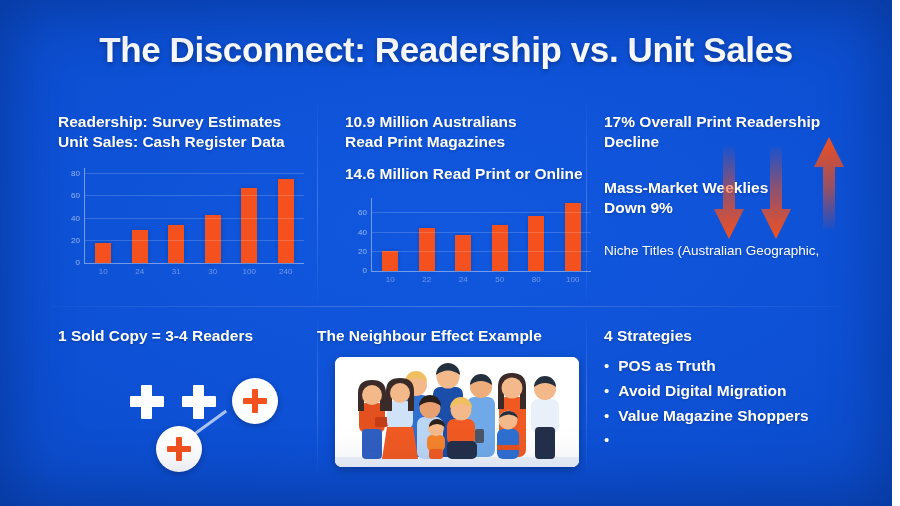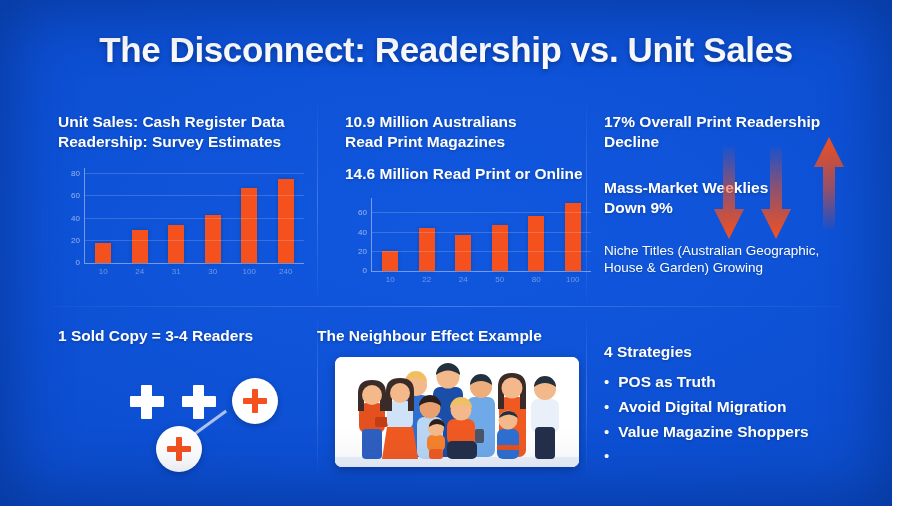--- a/index.html
+++ b/index.html
@@ -221,22 +221,22 @@
     <div class="title">The Disconnect: Readership vs. Unit Sales</div>
   </div>
 
   <div class="divider-h"></div>
   <div class="divider-v v1-top"></div>
   <div class="divider-v v2-top"></div>
   <div class="divider-v v1-bot"></div>
   <div class="divider-v v2-bot"></div>
 
   <div class="panel" style="left:58px; top:112px; width:250px;">
+    <div class="ptitle">Readership: Survey Estimates</div>
     <div class="ptitle">Unit Sales: Cash Register Data</div>
-    <div class="ptitle">Readership: Survey Estimates</div>
 
     <div class="chart" id="chart-0" style="margin-top:14px; height:116px; width:250px;">
       <div class="plot">
         <div class="bars">
             <div class="barcol">
               <div class="bar" style="height: 21.1765%; background: rgb(244, 81, 30);"></div>
               <span class="xtick">10</span>
             </div>
             <div class="barcol">
               <div class="bar" style="height: 35.2941%; background: rgb(244, 81, 30);"></div>
@@ -327,21 +327,20 @@
     </div>
   </div>
 
   <div class="panel" style="left:604px; top:112px; width:265px; height:190px;">
     <div class="ptitle">17% Overall Print Readership</div>
     <div class="ptitle">Decline</div>
     <div class="psub" style="margin-top:26px;">Mass-Market Weeklies</div>
     <div class="psub">Down 9%</div>
 
     <div class="pbody" style="margin-top:23px;">Niche Titles (Australian Geographic,</div>
-    <div class="pbody">House &amp; Garden) Growing</div>
 
     <div class="arrows">
       <svg class="arrow" style="left:0px;  top:2px;" viewBox="0 0 30 92">
         <defs>
           <linearGradient id="gdown1" x1="0" y1="0" x2="0" y2="1">
             <stop offset="0%" stop-color="#f4511e" stop-opacity="0.05"></stop>
             <stop offset="45%" stop-color="#f4511e" stop-opacity="0.55"></stop>
             <stop offset="100%" stop-color="#f4511e" stop-opacity="1"></stop>
           </linearGradient>
         </defs>
@@ -463,21 +462,21 @@
         <rect x="162" y="72" width="22" height="30" rx="6" fill="#2f6fd0"></rect>
         <circle cx="173" cy="63" r="9.5" fill="#f3b98a"></circle>
         <path d="M164 61 a10 10 0 0 1 19 0 q-9 -7 -19 0 Z" fill="#25303f"></path>
         <rect x="162" y="88" width="22" height="5" fill="#e4511e"></rect>
       </g>
 
       <rect x="140" y="72" width="9" height="14" rx="2" fill="#4a5568"></rect>
     </svg>
   </div>
 
-  <div class="panel" style="left:604px; top:342px; width:270px;">
+  <div class="panel" style="left:604px; top:326px; width:270px;">
     <div class="ptitle">4 Strategies</div>
     <div class="bullets">
         <div class="bullet-row">
           <span class="bullet-dot">•</span>
           <span class="bullet-text">POS as Truth</span>
         </div>
         <div class="bullet-row">
           <span class="bullet-dot">•</span>
           <span class="bullet-text">Avoid Digital Migration</span>
         </div>

